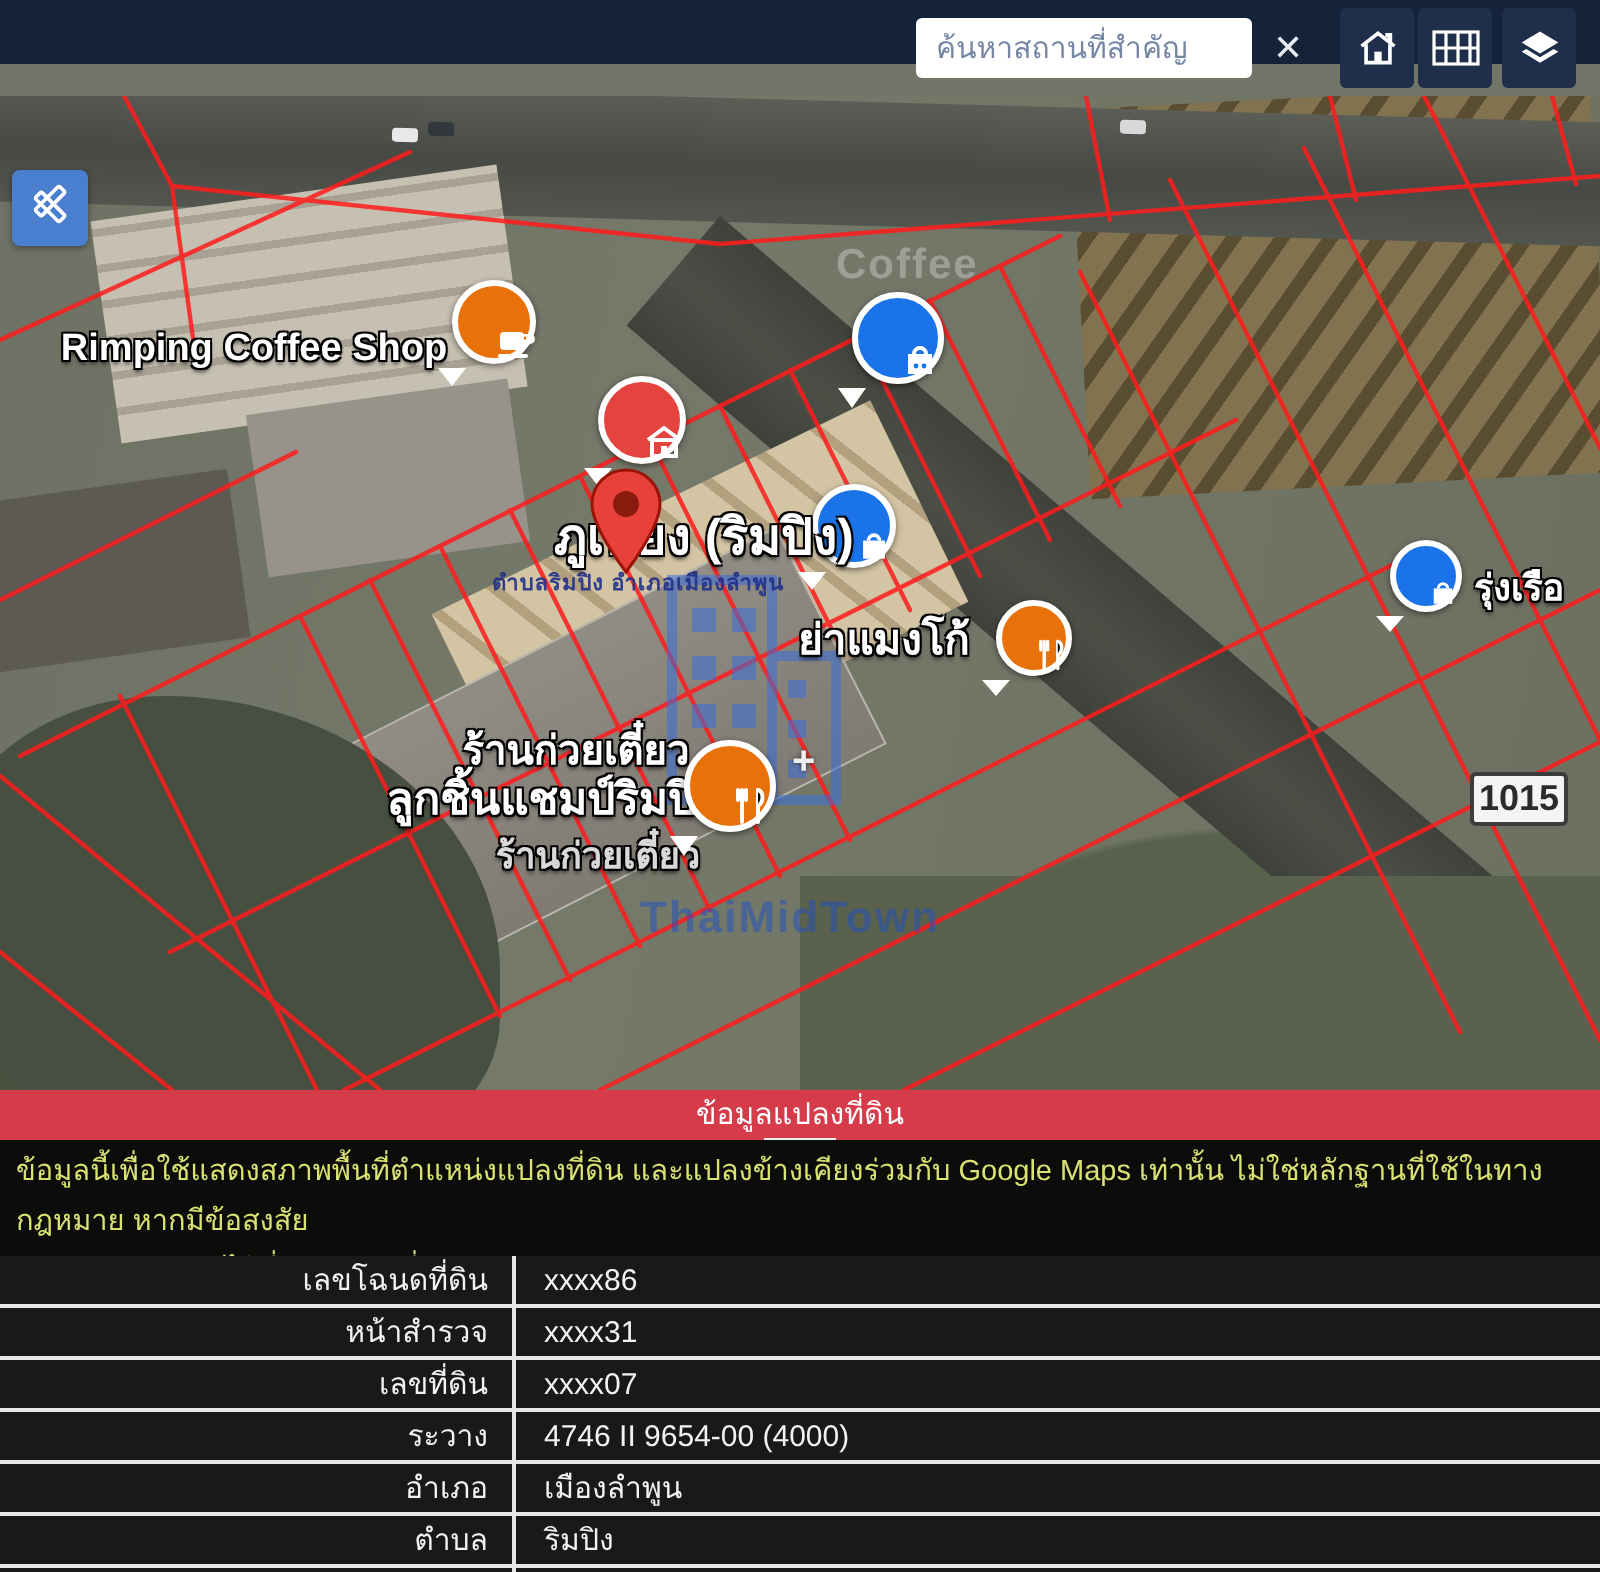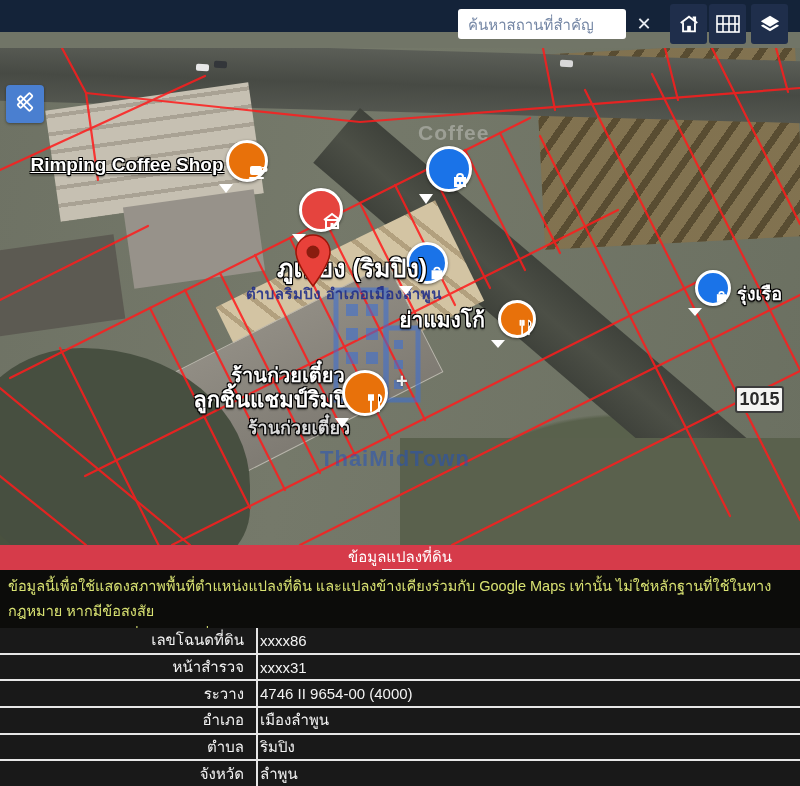--- a/index.html
+++ b/index.html
@@ -48,23 +48,23 @@
   .veg-bl { left:-30px; top:300px; width:280px; height:230px; background:#474f40; border-radius:40% 60% 30% 50%; }
   .veg-br { left:400px; top:390px; width:420px; height:130px; background:#5a614d; }
   .vehicle { width:13px; height:7px; border-radius:2px; transform:rotate(2deg); }
 
   .parcels { left:0; top:0; }
 
   
   .maplabel { position:absolute; color:#fff; font-weight:bold; text-align:center;
               text-shadow:-1px -1px 0 #000, 1px -1px 0 #000, -1px 1px 0 #000, 1px 1px 0 #000,
                           0 2px 2px rgba(0,0,0,.7); white-space:nowrap; z-index:12; }
-  .lbl-coffee { left:14px; top:106px; width:226px; font-size:19px;text-decoration:underline; }
+  .lbl-coffee { left:14px; top:116px; width:226px; font-size:19px; }
   .lbl-place  { left:238px; top:200px; width:228px; font-size:25px; z-index:14; }
-  .lbl-place-sub { left:246px; top:234px; width:200px; font-size:15px; font-weight:bold;
+  .lbl-place-sub { left:246px; top:234px; width:200px; font-size:11px; font-weight:bold;
                    color:#22308a; text-shadow:none; opacity:.9; text-align:left; letter-spacing:.5px; }
   .lbl-mango  { left:382px; top:255px; width:120px; font-size:21px; }
   .lbl-rung   { left:737px; top:231px; width:90px; font-size:18px; text-align:left; }
   .lbl-noodle1 { left:172px; top:311px; width:232px; font-size:20px; }
   .lbl-noodle2 { left:152px; top:334px; width:248px; font-size:22px; }
   .lbl-noodle3 { left:206px; top:365px; width:186px; font-size:18px; color:#d9d9d9; }
   .google-wm { left:418px; top:73px; font-size:21px; font-weight:bold; color:rgba(235,235,235,.35);
                letter-spacing:1px; z-index:5; }
   .brand-wm { left:320px; top:398px; font-size:22px; font-weight:bold;
               color:rgba(30,80,195,.5); z-index:6; letter-spacing:1px; }
@@ -94,21 +94,21 @@
   .disclaimer { position:absolute; left:0; top:570px; width:800px; height:58px; background:#0c0c0a;
                 color:#d9e272; font-size:14.5px; line-height:25px; padding:4px 8px; z-index:41; }
   .datatable { position:absolute; left:0; top:628px; width:800px; height:158px; background:#0c0c0c;
                display:flex; flex-direction:column; z-index:41; }
   .trow { flex:1; display:flex; align-items:center; background:#191919;
           border-top:2px solid #e6e6e6; color:#f2f2f2; font-size:15px; }
   .trow:first-child { border-top:none; }
   .trow .tlabel { width:258px; text-align:right; padding-right:12px;
                   border-right:2px solid #e6e6e6; align-self:stretch; display:flex;
                   align-items:center; justify-content:flex-end; }
-  .trow .tvalue { padding-left:2px; }
+  .trow .tvalue { padding-left:14px; }
 </style>
 </head>
 <body>
 
 <div id="app">
 
   <div class="map">
     <div class="orchard"></div>
     <div class="road-top"></div>
     <div class="road-diag"></div>
@@ -373,20 +373,24 @@
   <div class="datatable">
     <div class="trow">
       <span class="tlabel">เลขโฉนดที่ดิน</span>
       <span class="tvalue">xxxx86</span>
     </div>
     <div class="trow">
       <span class="tlabel">หน้าสำรวจ</span>
       <span class="tvalue">xxxx31</span>
     </div>
     <div class="trow">
+      <span class="tlabel">เลขที่ดิน</span>
+      <span class="tvalue">xxxx07</span>
+    </div>
+    <div class="trow">
       <span class="tlabel">ระวาง</span>
       <span class="tvalue">4746 II 9654-00 (4000)</span>
     </div>
     <div class="trow">
       <span class="tlabel">อำเภอ</span>
       <span class="tvalue">เมืองลำพูน</span>
     </div>
     <div class="trow">
       <span class="tlabel">ตำบล</span>
       <span class="tvalue">ริมปิง</span>

